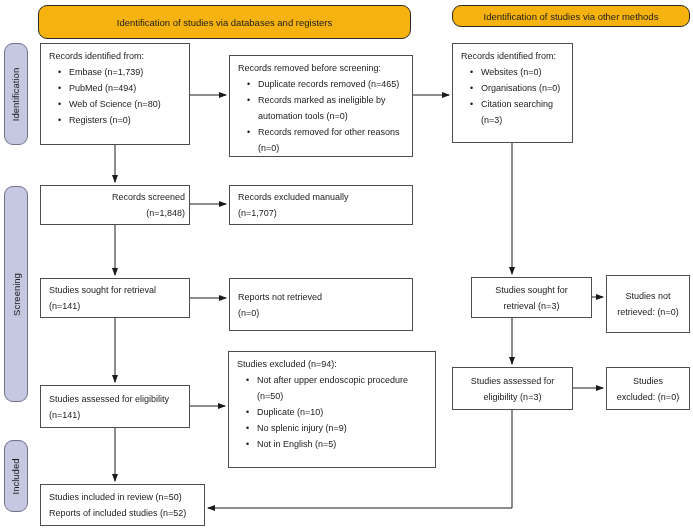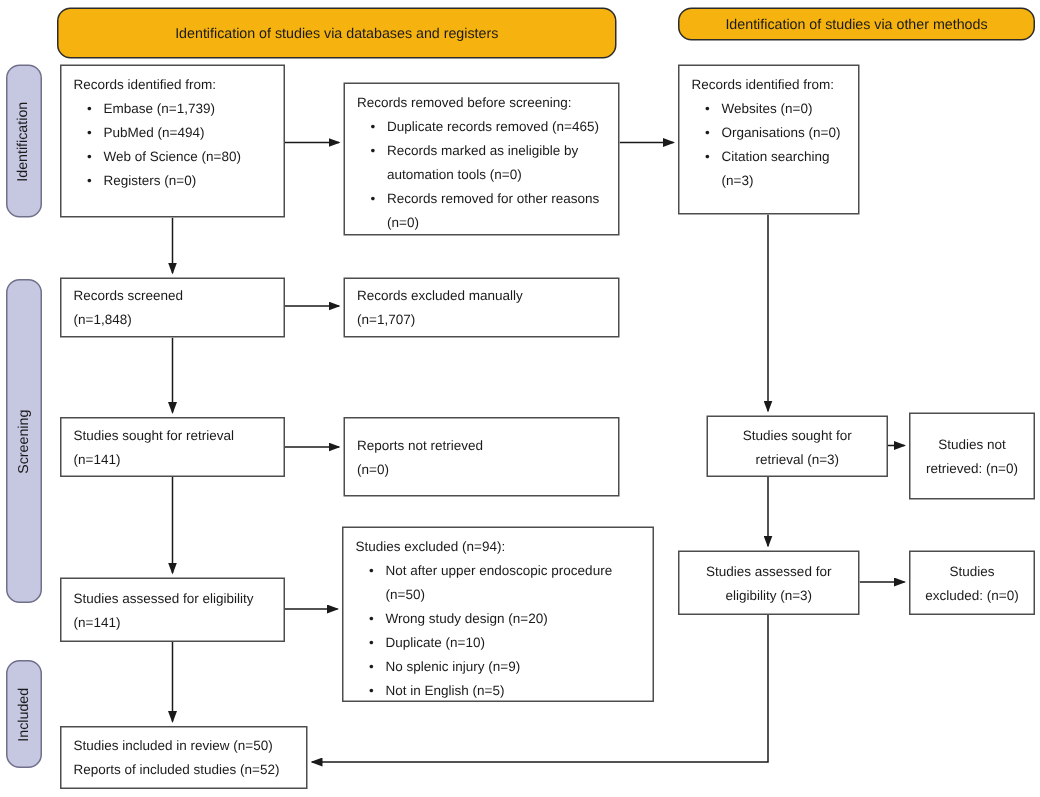--- a/index.html
+++ b/index.html
@@ -97,21 +97,21 @@
     <div class="bullet-item">Records removed for other reasons (n=0)</div>
   </div>
 
   <div class="box bulleted" style="left:452px;top:43px;width:121px;height:100px;">
     <div class="ttl">Records identified from:</div>
     <div class="bullet-item">Websites (n=0)</div>
     <div class="bullet-item">Organisations (n=0)</div>
     <div class="bullet-item">Citation searching (n=3)</div>
   </div>
 
-  <div class="box lines-left" style="left:40px;top:185px;width:150px;height:40px;">
+  <div class="box lines-left" style="left:40px;top:185px;width:150px;height:40px;align-items:flex-end;">
     <div class="ln">Records screened</div>
     <div class="ln">(n=1,848)</div>
   </div>
   <div class="box lines-left" style="left:229px;top:185px;width:184px;height:40px;">
     <div class="ln">Records excluded manually</div>
     <div class="ln">(n=1,707)</div>
   </div>
 
   <div class="box lines-left" style="left:40px;top:278px;width:150px;height:40px;">
     <div class="ln">Studies sought for retrieval</div>
@@ -130,21 +130,20 @@
     <div class="ln">retrieved: (n=0)</div>
   </div>
 
   <div class="box lines-left" style="left:40px;top:385px;width:150px;height:43px;">
     <div class="ln">Studies assessed for eligibility</div>
     <div class="ln">(n=141)</div>
   </div>
   <div class="box bulleted" style="left:228px;top:351px;width:208px;height:117px;">
     <div class="ttl">Studies excluded (n=94):</div>
     <div class="bullet-item">Not after upper endoscopic procedure (n=50)</div>
-    <div class="bullet-item">Wrong study design (n=20)</div>
     <div class="bullet-item">Duplicate (n=10)</div>
     <div class="bullet-item">No splenic injury (n=9)</div>
     <div class="bullet-item">Not in English (n=5)</div>
   </div>
   <div class="box lines-center" style="left:452px;top:367px;width:121px;height:43px;">
     <div class="ln">Studies assessed for</div>
     <div class="ln">eligibility (n=3)</div>
   </div>
   <div class="box lines-center" style="left:606px;top:367px;width:84px;height:43px;">
     <div class="ln">Studies</div>

